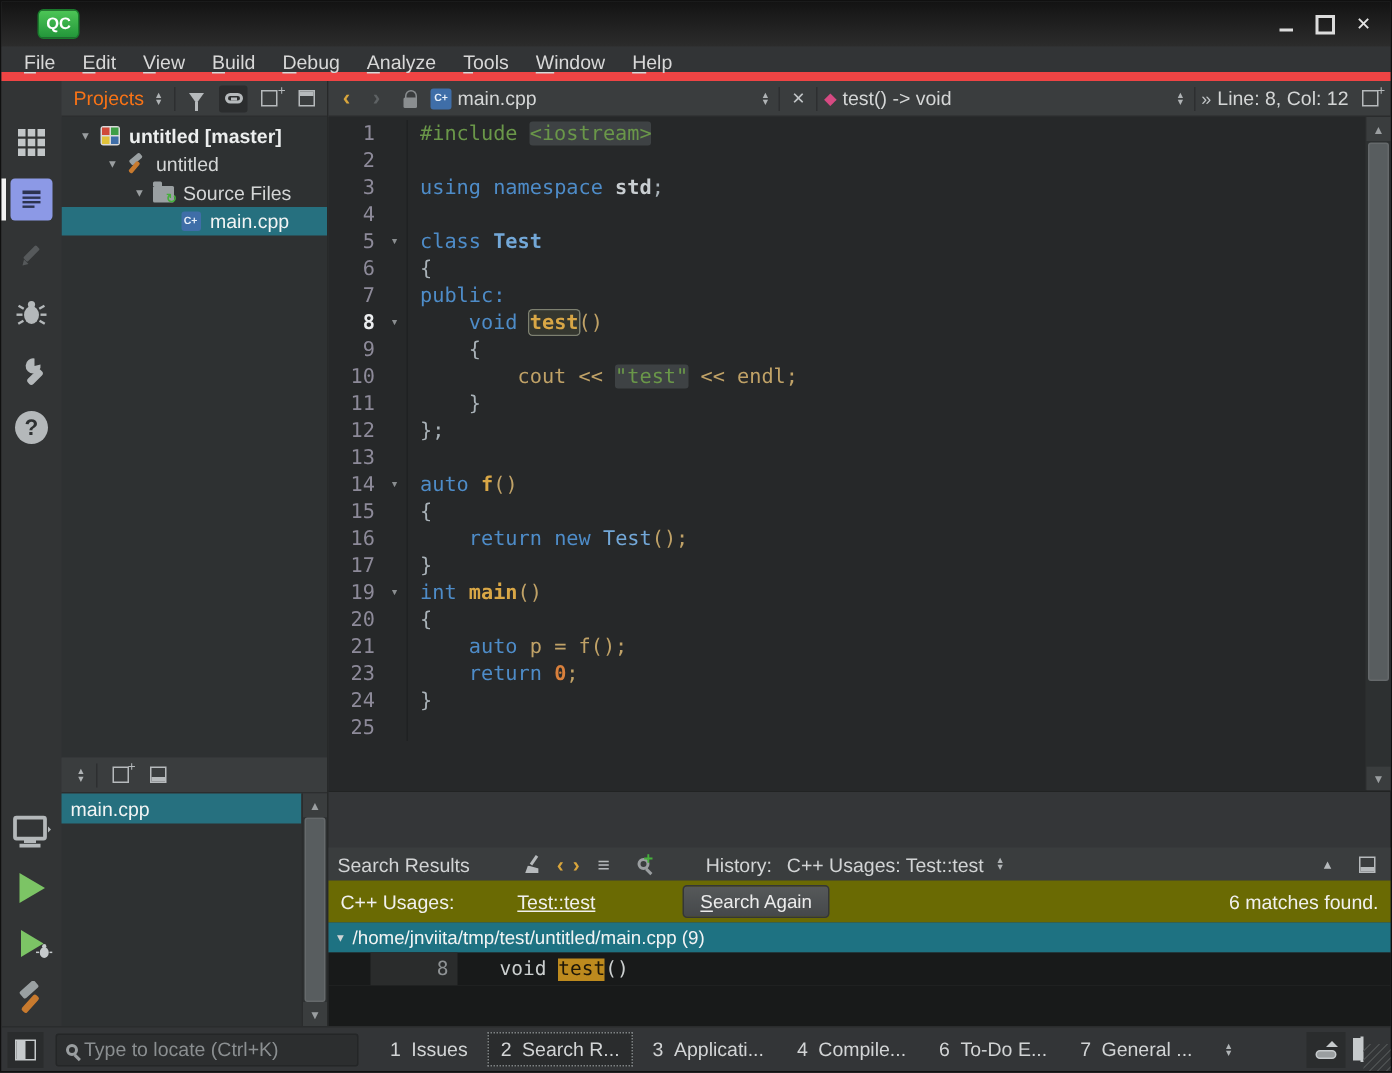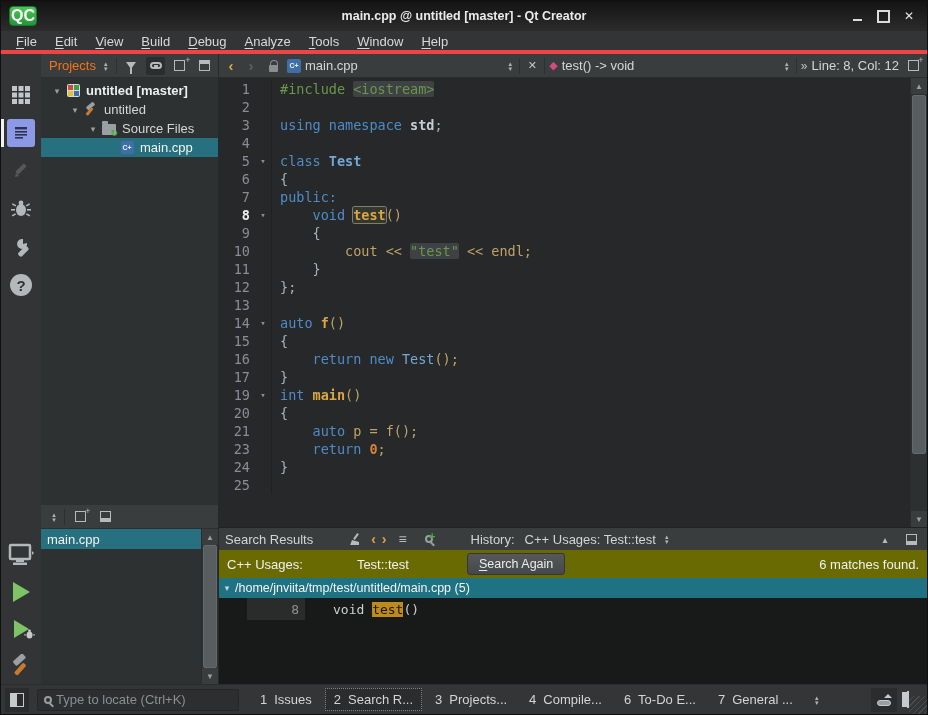--- a/index.html
+++ b/index.html
@@ -2,30 +2,30 @@
 <html><head>
 <meta charset="utf-8">
 <style>
   * { margin:0; padding:0; box-sizing:border-box; }
   html,body { width:928px; height:715px; overflow:hidden; background:#141414; }
   body { font-family:"Liberation Sans","DejaVu Sans",sans-serif; font-size:13px; color:#d2d4d5; }
   .window { width:928px; height:715px; display:flex; flex-direction:column; background:#343638; border:1px solid #101010; }
 
   
   .titlebar { height:30px; flex:0 0 30px; background:linear-gradient(#131313,#2c2c2c); display:flex; align-items:center; position:relative; }
-  .logo { width:28px; height:20px; margin-left:8px; background:linear-gradient(#4dc556,#23963a); border:1px solid #1a7a2c; border-radius:4px; color:#fff; font-weight:bold; font-size:16px; display:flex; align-items:center; justify-content:center; }
+  .logo { width:28px; height:20px; margin-left:24px; background:linear-gradient(#4dc556,#23963a); border:1px solid #1a7a2c; border-radius:4px; color:#fff; font-weight:bold; font-size:11px; display:flex; align-items:center; justify-content:center; }
   .title-text { position:absolute; left:0; right:0; text-align:center; font-weight:bold; font-size:12.5px; color:#eceaea; pointer-events:none; }
   .win-controls { margin-left:auto; display:flex; align-items:center; gap:10px; padding-right:10px; z-index:2; }
   .winbtn { width:16px; height:16px; display:flex; align-items:center; justify-content:center; color:#e4e4e4; cursor:default; }
   .win-min::before { content:""; width:9px; height:2px; background:#dcdcdc; margin-top:7px; }
   .win-max::before { content:""; width:9px; height:9px; border:2px solid #dcdcdc; }
   .win-close::before { content:"\2715"; font-size:12px; }
 
   
-  .menubar { height:23px; flex:0 0 23px; background:#323436; display:flex; align-items:stretch; padding-left:6px; border-bottom:4px solid #ef4444; }
+  .menubar { height:23px; flex:0 0 23px; background:#323436; display:flex; align-items:stretch; padding-left:6px; border-bottom:6px solid #ef4444; }
   .menu-item { padding:3px 9px 0 9px; color:#d8d8d8; }
   .mn { text-decoration:underline; text-underline-offset:2px; }
 
   
   .body { flex:1; display:flex; min-height:0; }
 
   
   .modebar { width:40px; flex:0 0 40px; background:#323435; display:flex; flex-direction:column; align-items:center; padding-top:22px; }
   .mode { width:40px; height:38px; display:flex; align-items:center; justify-content:center; position:relative; }
   .mode svg { display:block; }
@@ -98,30 +98,30 @@
   .ct .pn { color:#a9b2b8; }
   .ct .str { color:#6a9749; }
   .ct .pp { color:#6a9749; }
   .ct .num { color:#d9803c; }
   .ct .b { font-weight:bold; }
   .ct .hl { background:#3e4244; border-radius:2px; }
   .ct .box { box-shadow:0 0 0 1px #7d8070; border-radius:2px; background:#35372f; }
 
   
   .searchpane { height:157px; flex:0 0 157px; display:flex; flex-direction:column; border-top:1px solid #212323; }
-  .srhead { height:22px; flex:0 0 22px; background:#3a3d3e; display:flex; align-items:center; padding:0 6px; gap:6px; }
+  .srhead { height:22px; flex:0 0 22px; background:#3a3d3e; display:flex; align-items:center; padding:0 6px; gap:6px;margin-top:37px; }
   .srtitle { color:#d2d4d5; margin-right:26px; }
   .yellowchev { color:#d9a63c; font-size:14px; font-weight:bold; }
   .listicon::before { content:"\2261"; font-size:14px; color:#b6babc; }
   .histlabel { margin-left:26px; color:#d2d4d5; }
   .histvalue { color:#d2d4d5; margin-left:4px; }
   .carettop::before { content:"\25B4"; color:#b6babc; font-size:10px; }
 
   .olivebar { height:28px; flex:0 0 28px; background:#6a6a03; display:flex; align-items:center; padding:0 8px; color:#f0f0ee; }
-  .scopeval { margin-left:54px; }
+  .scopeval { margin-left:42px;text-decoration:underline; }
   .sagain { margin-left:58px; background:linear-gradient(#56595a,#45484a); border:1px solid #343637; border-radius:3px; color:#ececec; padding:3px 11px; font-size:12.5px; }
   .matches { margin-left:auto; }
 
   .filerow { height:20px; flex:0 0 20px; background:#1e7282; color:#f2f4f4; display:flex; align-items:center; font-size:12.5px; }
   .filerow .tarrow { color:#cfd4d5; }
   .resultrow { height:22px; flex:0 0 22px; background:#181a1a; display:flex; align-items:center; font-family:"DejaVu Sans Mono",monospace; font-size:13px; }
   .rnum { width:58px; flex:0 0 58px; margin-left:28px; background:#2a2c2c; color:#8e9294; text-align:right; padding-right:6px; height:100%; display:flex; align-items:center; justify-content:flex-end; }
   .rtext { margin-left:28px; color:#ccd0d0; white-space:pre; }
   .rmatch { background:#bd8a1e; color:#1e1708; }
   .srfill { flex:1; background:#181a1a; }
@@ -168,21 +168,20 @@
   .broom { width:12px; height:12px; position:relative; }
   .broom::before { content:""; position:absolute; left:6px; top:0; width:2px; height:7px; background:#b6babc; transform:rotate(35deg); }
   .broom::after { content:""; position:absolute; left:1px; bottom:0; width:9px; height:5px; background:#b6babc; clip-path:polygon(0 100%, 20% 0, 100% 40%, 100% 100%); }
 </style>
 </head>
 <body>
 
 <div class="window">
 
   <div class="titlebar">
-    <div class="title-text">main.cpp @ untitled [master] - Qt Creator</div>
     <div class="logo">QC</div>
     <div class="win-controls">
       <div class="winbtn win-min"></div>
       <div class="winbtn win-max"></div>
       <div class="winbtn win-close"></div>
     </div>
   </div>
 
   <div class="menubar">
       <div class="menu-item"><span class="mn">F</span>ile</div>
@@ -460,21 +459,21 @@
             </span>
         </div>
         <div class="olivebar">
           <span>C++ Usages:</span>
           <span class="scopeval">Test::test</span>
           <button class="sagain"><span class="mn">S</span>earch Again</button>
           <span class="matches">6 matches found.</span>
         </div>
         <div class="filerow">
           <span class="tarrow">▾</span>
-          <span>/home/jnviita/tmp/test/untitled/main.cpp (5)</span>
+          <span>/home/jnviita/tmp/test/untitled/main.cpp (9)</span>
         </div>
         <div class="resultrow">
           <span class="rnum">8</span>
           <span class="rtext"><span>void </span><span class="rmatch">test</span><span>()</span></span>
         </div>
         <div class="srfill"></div>
       </div>
     </div>
   </div>
 
@@ -490,21 +489,21 @@
         <div class="tab">
           <span>1</span>
           <span>Issues</span>
         </div>
         <div class="tab active">
           <span>2</span>
           <span>Search R...</span>
         </div>
         <div class="tab">
           <span>3</span>
-          <span>Projects...</span>
+          <span>Applicati...</span>
         </div>
         <div class="tab">
           <span>4</span>
           <span>Compile...</span>
         </div>
         <div class="tab">
           <span>6</span>
           <span>To-Do E...</span>
         </div>
         <div class="tab">

